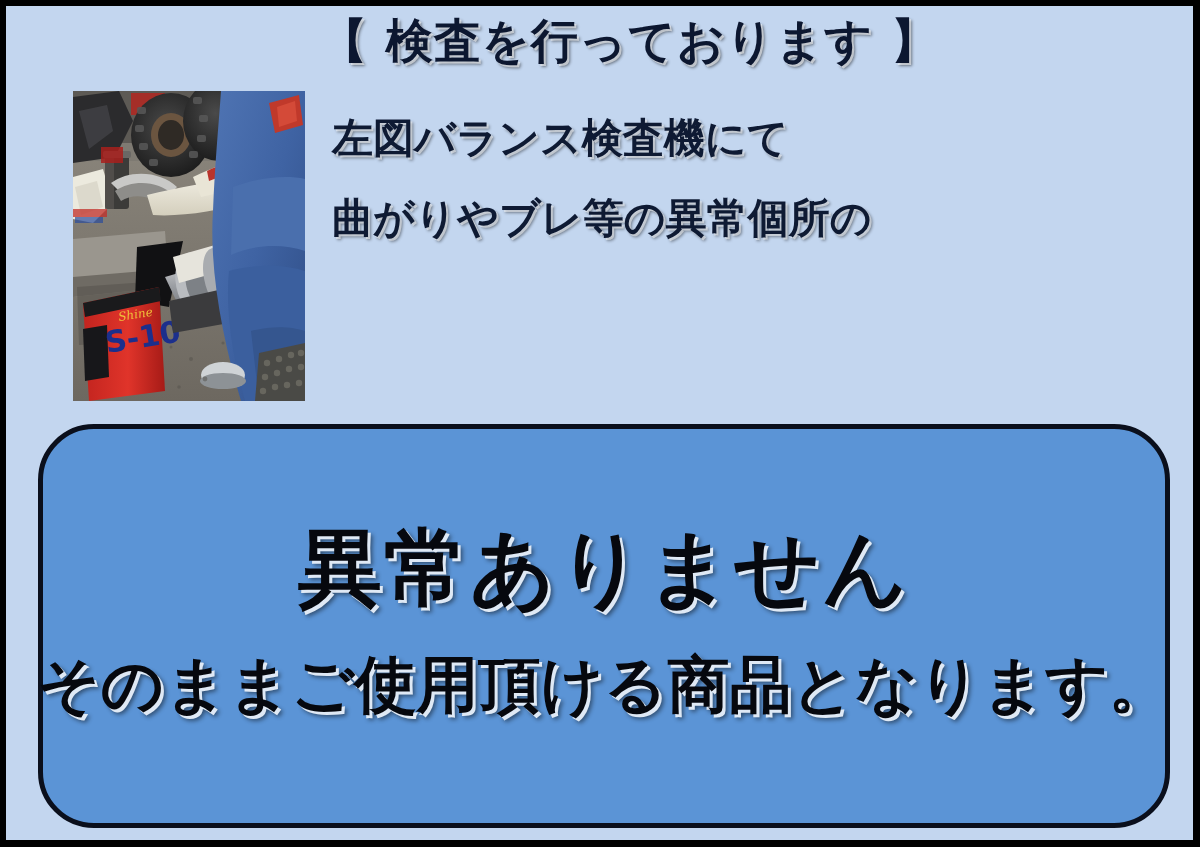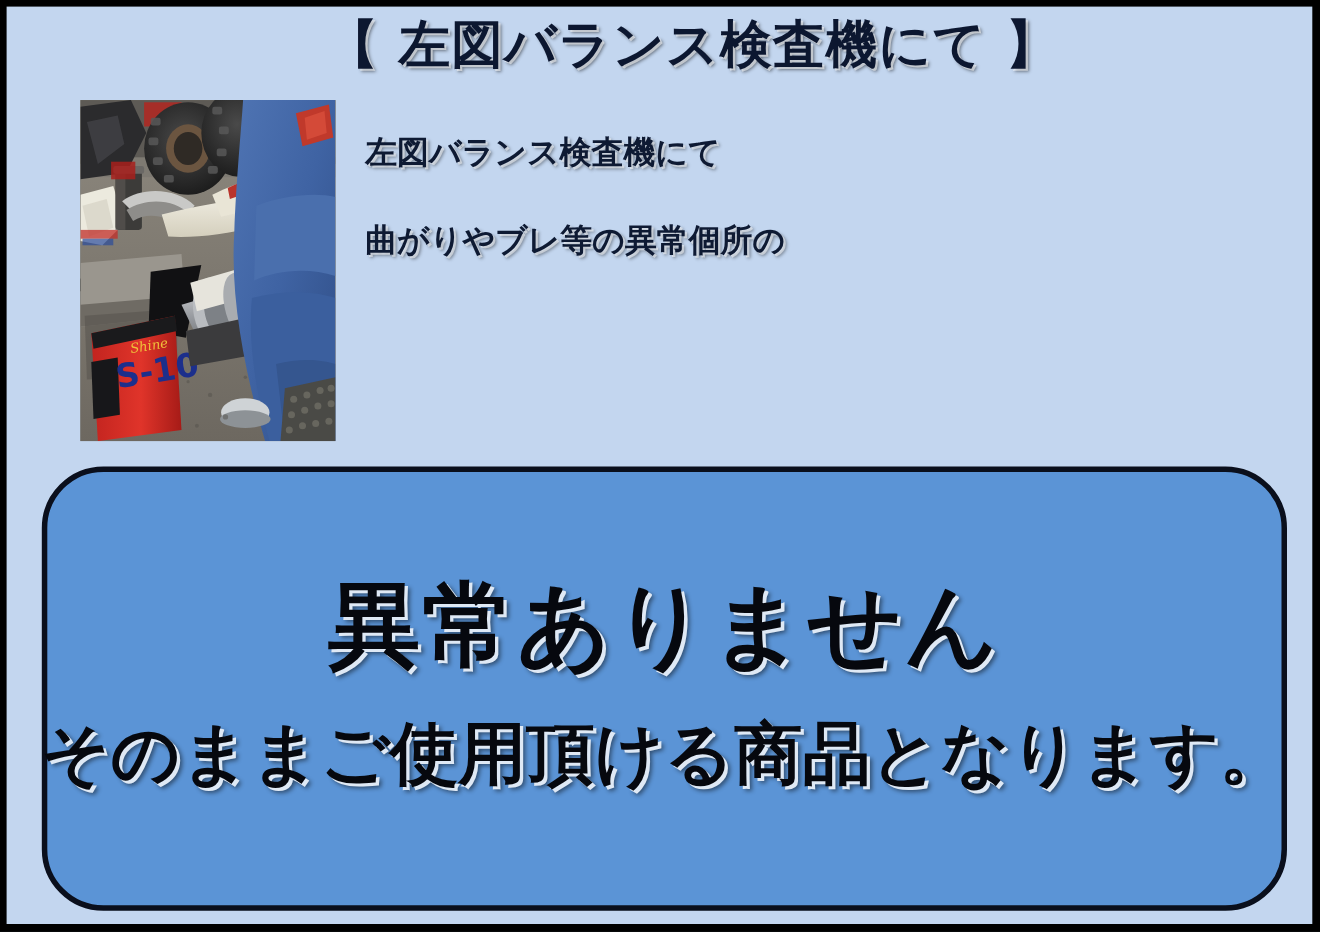--- a/index.html
+++ b/index.html
@@ -61,21 +61,21 @@
   #photo svg { display: block; width: 100%; height: 100%; }
 
   
   #body-copy {
     position: absolute;
     left: 326px;
     top: 92px;
     width: 830px;
   }
   .body-line {
-    font-size: 29px;
+    font-size: 41px;
     font-weight: bold;
     color: #0e1a33;
     line-height: 80px;
     letter-spacing: 0px;
     white-space: nowrap;
     text-shadow: 2px 2px 0 rgba(255,255,255,0.5), 3px 3px 3px rgba(0,0,0,0.4);
   }
 
   
   #result-box {
@@ -114,21 +114,21 @@
     text-shadow: 3px 3px 0 #dfe9f5, 5px 5px 4px rgba(0,0,0,0.45);
   }
 </style>
 </head>
 <body>
 
 <div id="frame">
   <div id="canvas">
 
     <div id="title-bar">
-      <span id="title-text">【 左図バランス検査機にて 】</span>
+      <span id="title-text">【 検査を行っております 】</span>
     </div>
 
     <div id="photo">
       <svg viewBox="0 0 232 310" preserveAspectRatio="none">
         <defs>
           <linearGradient id="floorG" x1="0" y1="0" x2="0" y2="1">
             <stop offset="0" stop-color="#8f8a80"></stop>
             <stop offset="1" stop-color="#6d6860"></stop>
           </linearGradient>
           <linearGradient id="suitG" x1="0" y1="0" x2="1" y2="1">

